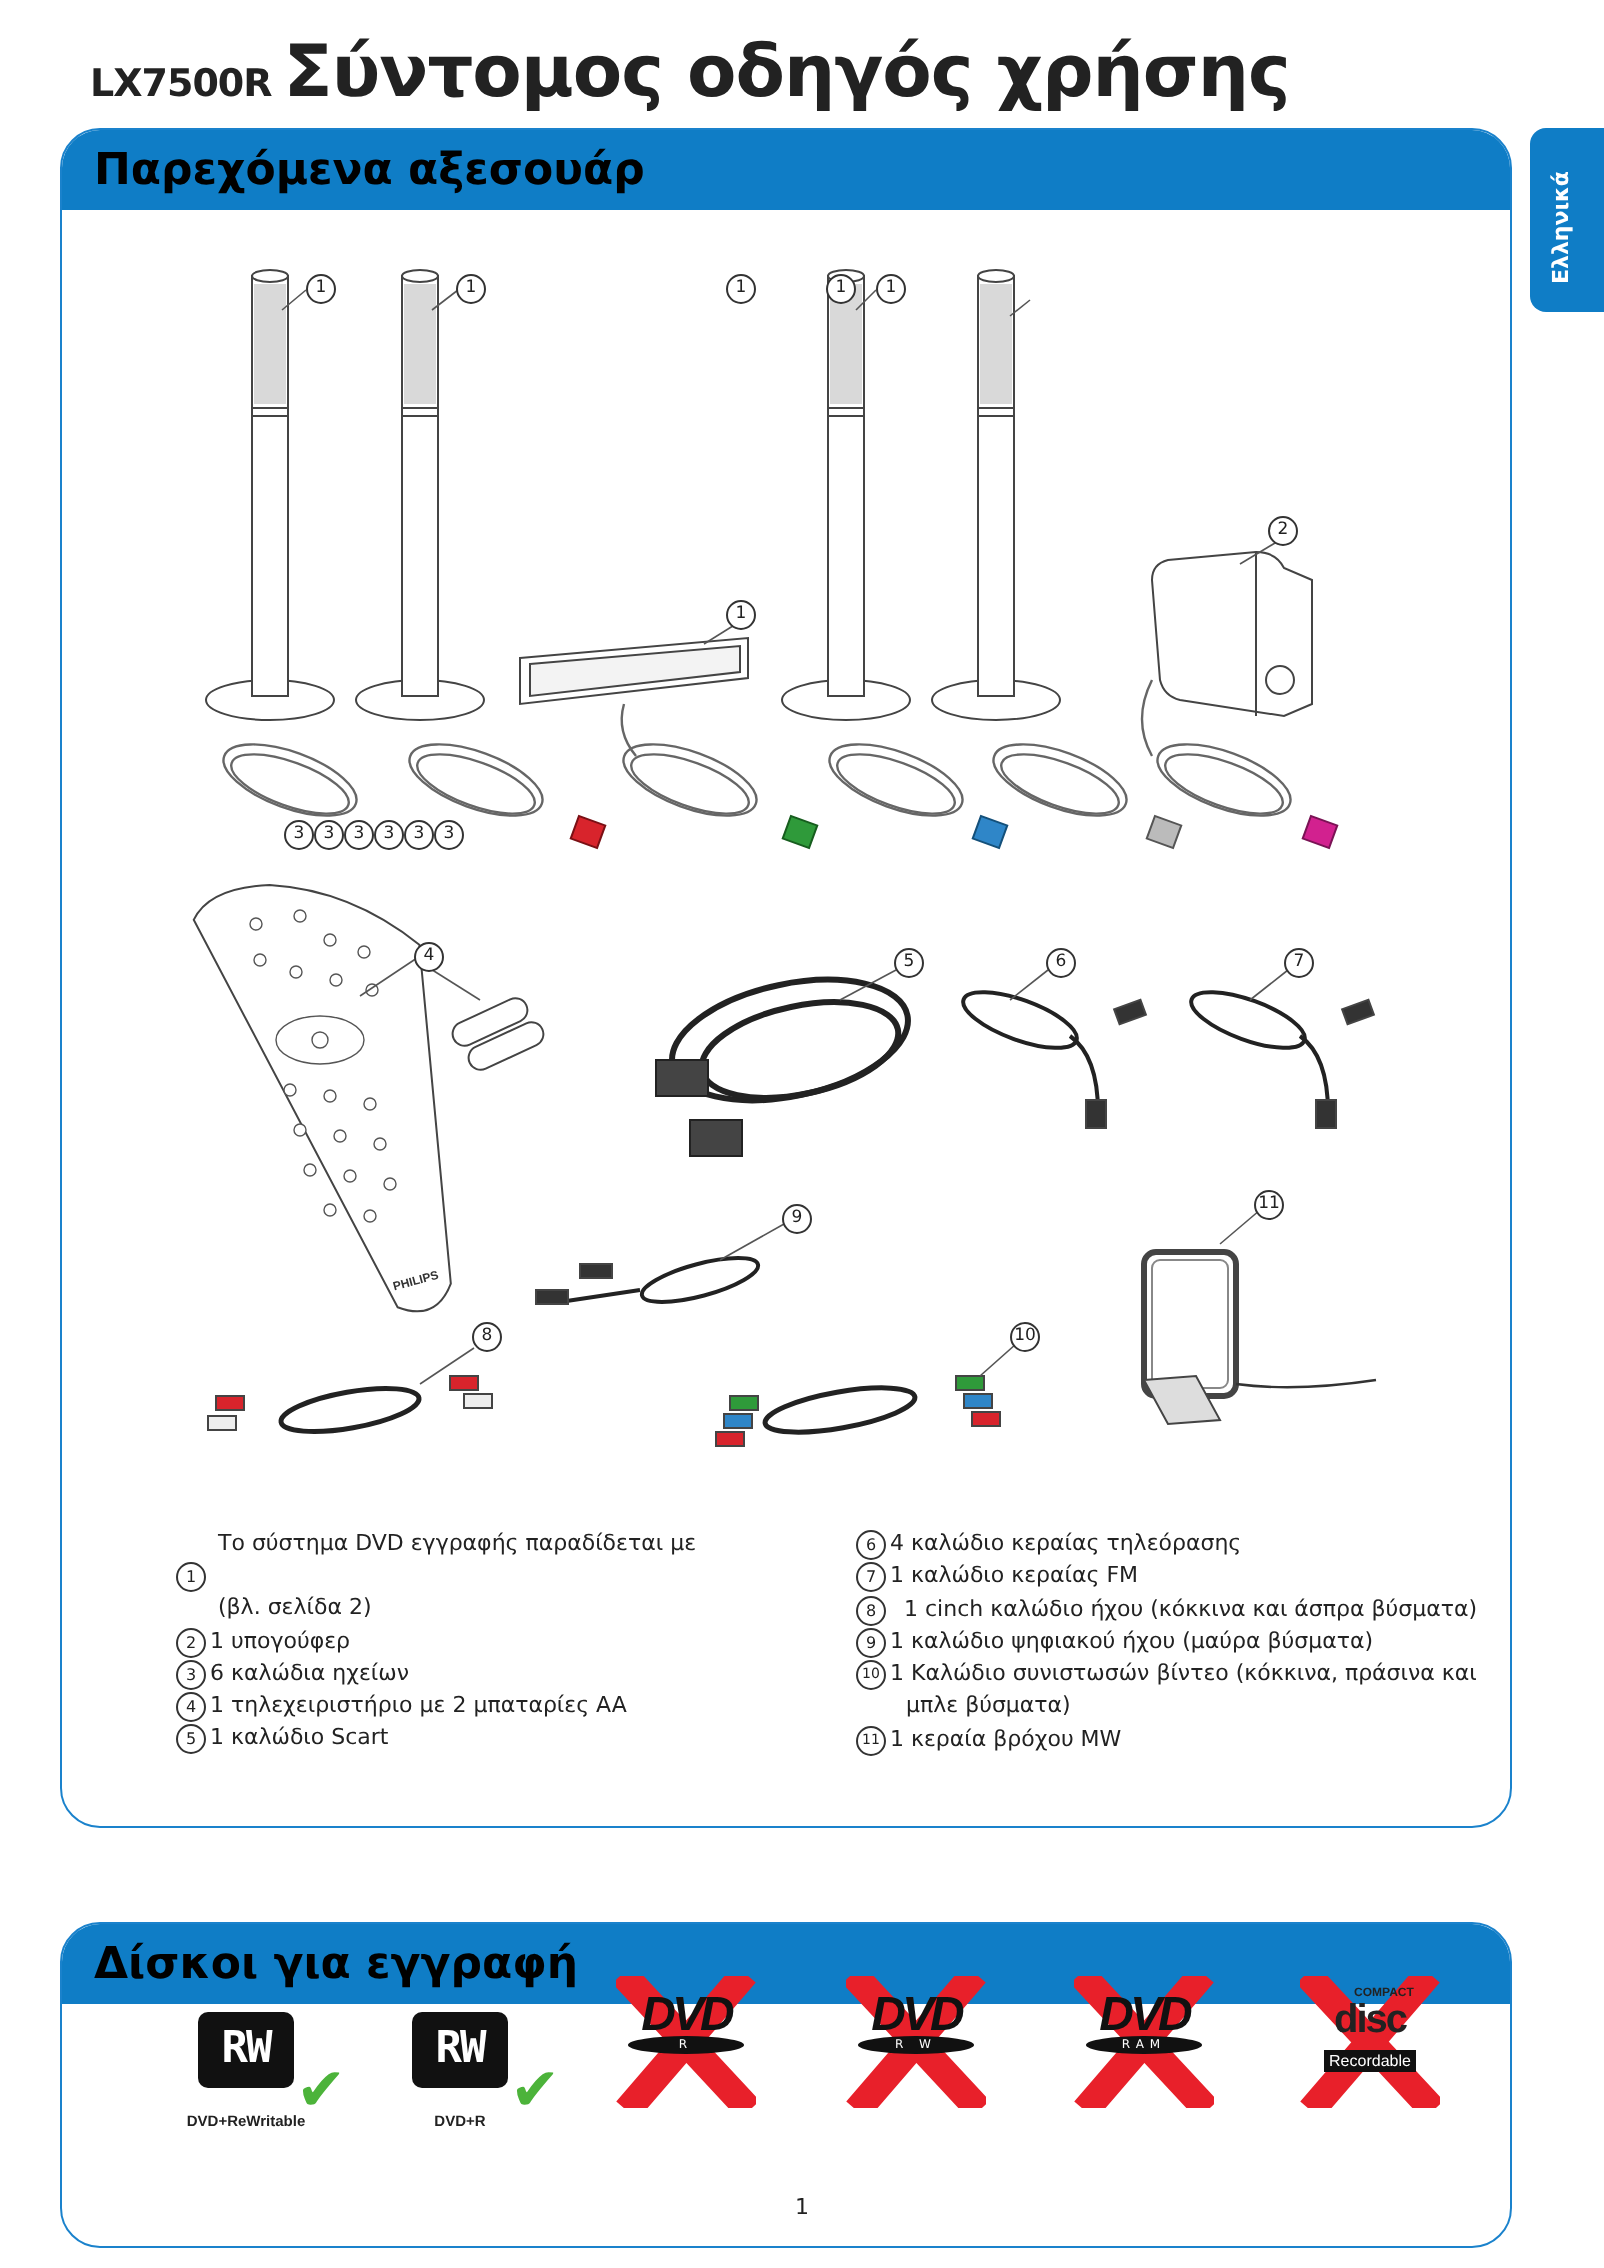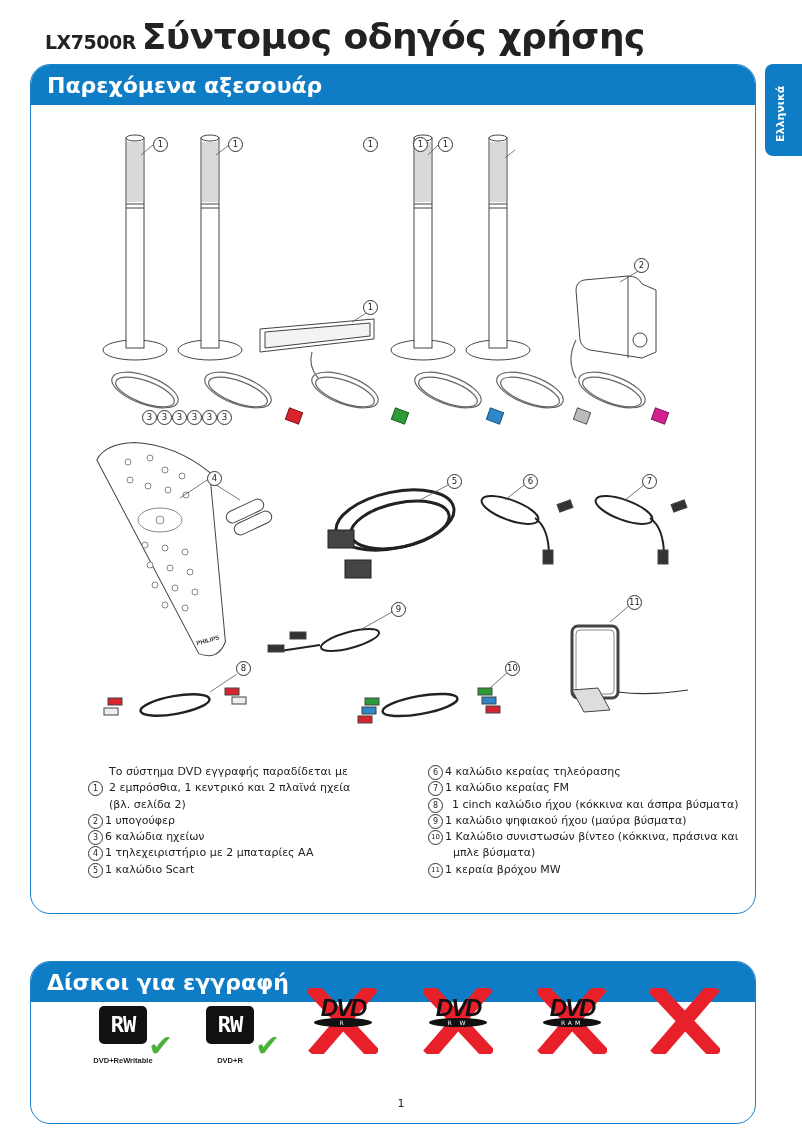--- a/index.html
+++ b/index.html
@@ -3,21 +3,21 @@
 <meta charset="utf-8">
 <style>
   html,body{margin:0;padding:0;background:#fff;}
   body{width:802px;height:1134px;position:relative;overflow:hidden;font-family:"DejaVu Sans","Liberation Sans",sans-serif;color:#222;}
   .title{position:absolute;left:45px;top:16px;display:flex;align-items:baseline;gap:6px;}
   .model{font-size:19px;font-weight:bold;color:#222;letter-spacing:-0.5px;}
   .title-main{font-size:36px;font-weight:bold;color:#222;letter-spacing:-0.5px;}
   .lang-tab{position:absolute;left:765px;top:64px;width:40px;height:92px;background:#0f7dc6;border-radius:8px 0 0 8px;}
   .lang-tab span{position:absolute;left:9px;top:78px;transform:rotate(-90deg);transform-origin:left top;color:#fff;font-size:11px;font-weight:bold;white-space:nowrap;}
   .box{position:absolute;left:30px;width:724px;border:1.5px solid #1a82cc;border-radius:20px;overflow:hidden;background:#fff;}
-  .box-head{background:#0f7dc6;height:40px;color:#ffffff;font-weight:bold;font-size:22px;padding-left:16px;line-height:42px;}
+  .box-head{background:#0f7dc6;height:40px;color:#000000;font-weight:bold;font-size:22px;padding-left:16px;line-height:42px;}
   #box1{top:64px;height:848px;}
   #box2{top:929px;height:161px;margin-top:32px;}
   .fig{position:absolute;}
   .callout{position:absolute;width:13px;height:13px;border:1px solid #333;border-radius:50%;font-size:8.5px;line-height:13px;text-align:center;background:#fff;color:#222;}
   .list{position:absolute;font-size:11px;line-height:16.3px;color:#222;}
   .list .row{display:flex;}
   .list .num{display:inline-block;width:13px;height:13px;border:1px solid #333;border-radius:50%;font-size:8px;line-height:13px;text-align:center;margin-top:1px;flex:none;}
   .list .txt{padding-left:2px;}
   .disc{position:absolute;top:994px;width:90px;height:60px;}
   .rw{width:48px;height:38px;background:#111;border-radius:5px;margin:12px auto;color:#fff;font-weight:bold;font-size:22px;text-align:center;line-height:38px;font-family:"DejaVu Sans Mono",monospace;letter-spacing:-1px;}
@@ -239,21 +239,20 @@
 <div class="callout" style="left:236px;top:661px">8</div>
 <div class="callout" style="left:505px;top:661px">10</div>
 
 <div class="list" style="left:88px;top:764px;width:320px">
   <div class="row">
       <span class="num" style="visibility:hidden"></span>
       <span class="txt" style="padding-left:6px">Το σύστημα DVD εγγραφής παραδίδεται με</span>
     </div>
   <div class="row">
       <span class="num">1</span>
-      <span class="txt" style="padding-left:6px">2 εμπρόσθια, 1 κεντρικό και 2 πλαϊνά ηχεία</span>
     </div>
   <div class="row">
       <span class="num" style="visibility:hidden"></span>
       <span class="txt" style="padding-left:6px">(βλ. σελίδα 2)</span>
     </div>
   <div class="row">
       <span class="num">2</span>
       <span class="txt">1 υπογούφερ</span>
     </div>
   <div class="row">
@@ -334,15 +333,20 @@
   <svg class="redx" viewBox="0 0 70 66">
       <path d="M8,4 L62,62 M60,4 L10,62" stroke="#e8202a" stroke-width="14" stroke-linecap="square"></path>
     </svg>
   <div class="dvd">DVD</div>
   <div class="dvd-disc">RAM</div>
 </div>
 <div class="disc" style="left:640px">
   <svg class="redx" viewBox="0 0 70 66">
       <path d="M8,4 L62,62 M60,4 L10,62" stroke="#e8202a" stroke-width="14" stroke-linecap="square"></path>
     </svg>
+  <div style="position:relative;z-index:2;text-align:center;font-family:'Liberation Sans',sans-serif;">
+    <div style="font-size:6px;font-weight:bold;margin-left:14px">COMPACT</div>
+    <div style="font-size:20px;font-weight:bold;line-height:20px;letter-spacing:-1px">disc</div>
+    <div style="display:inline-block;background:#111;color:#fff;font-size:8px;padding:1px 3px">Recordable</div>
+  </div>
 </div>
 
 <div class="pagenum">1</div>
 
 </body></html>

